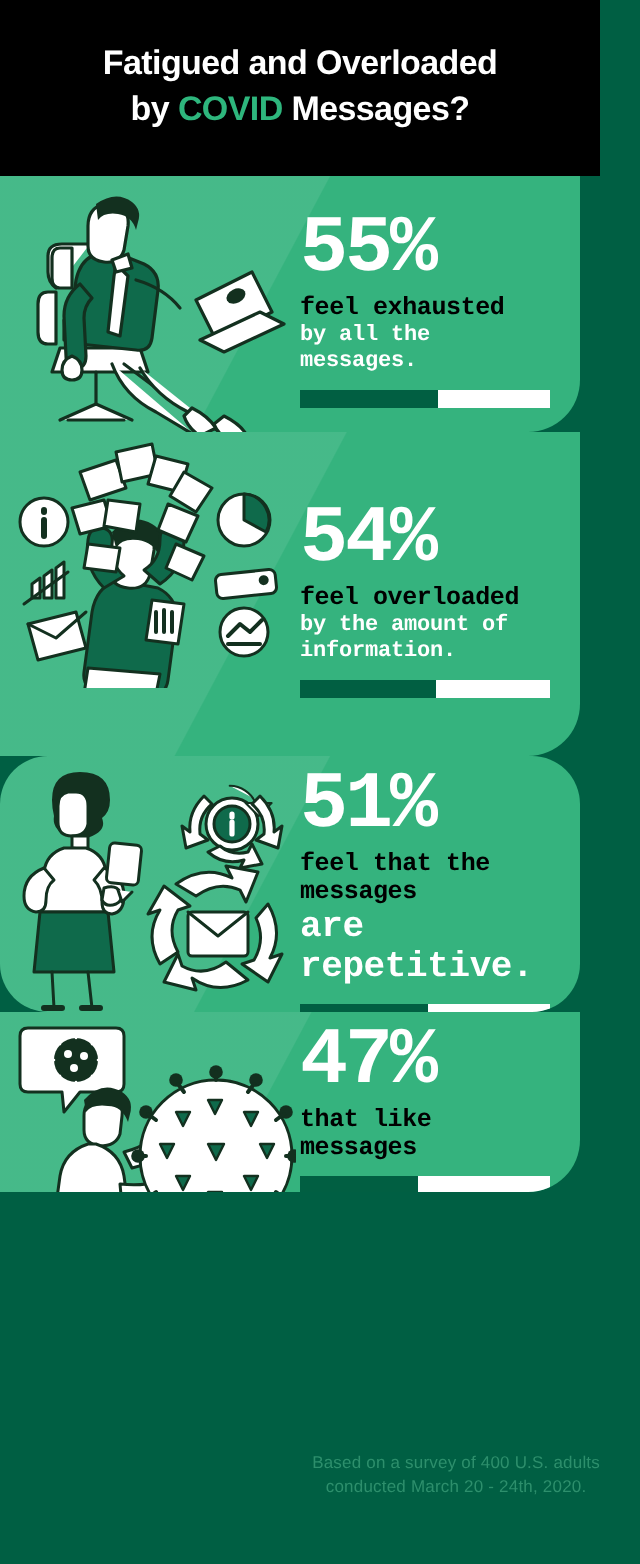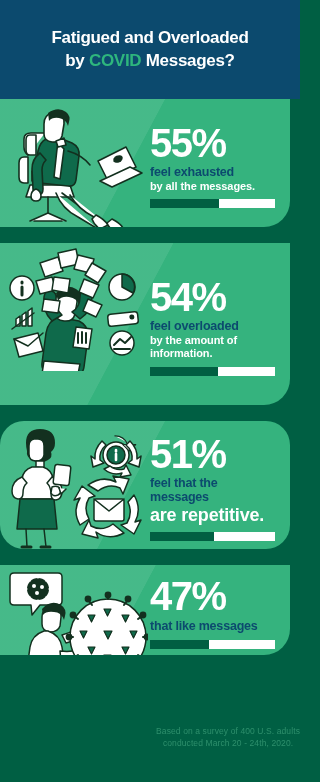--- a/index.html
+++ b/index.html
@@ -10,44 +10,44 @@
     width: 300px;
     height: 782px;
     background: #005f43;
     font-family: "Liberation Sans", sans-serif;
     overflow: hidden;
     position: relative;
   }
 
   
   .header {
-    height: 99px;
+    height: 88px;
     display: flex;
     align-items: center;
     justify-content: center;
     text-align: center;
-    background: #0c4a6e;
+    background: #000000;
   }
   .header-title {
     color: #ffffff;
     font-size: 17px;
     font-weight: bold;
     line-height: 1.35;
     letter-spacing: -0.3px;
     padding: 0 14px;
   }
   .covid-accent {
     color: #2eb67d;
   }
 
   
   .panels {
     display: flex;
     flex-direction: column;
-    gap: 16px;
+    font-family: Liberation Mono, monospace;
   }
   .panel {
     position: relative;
     width: 290px;
     background: #35b37e;
     border-bottom-right-radius: 26px;
     overflow: hidden;
     display: flex;
     align-items: stretch;
   }
@@ -84,21 +84,21 @@
   }
   .stat-pct {
     color: #ffffff;
     font-size: 40px;
     font-weight: bold;
     line-height: 0.98;
     letter-spacing: -1.5px;
     margin-bottom: 2px;
   }
   .stat-l1 {
-    color: #0c4a6e;
+    color: #000000;
     font-size: 12.5px;
     font-weight: bold;
     line-height: 1.12;
     letter-spacing: -0.2px;
   }
   .stat-l2 {
     color: #ffffff;
     font-size: 11px;
     font-weight: bold;
     line-height: 1.15;

